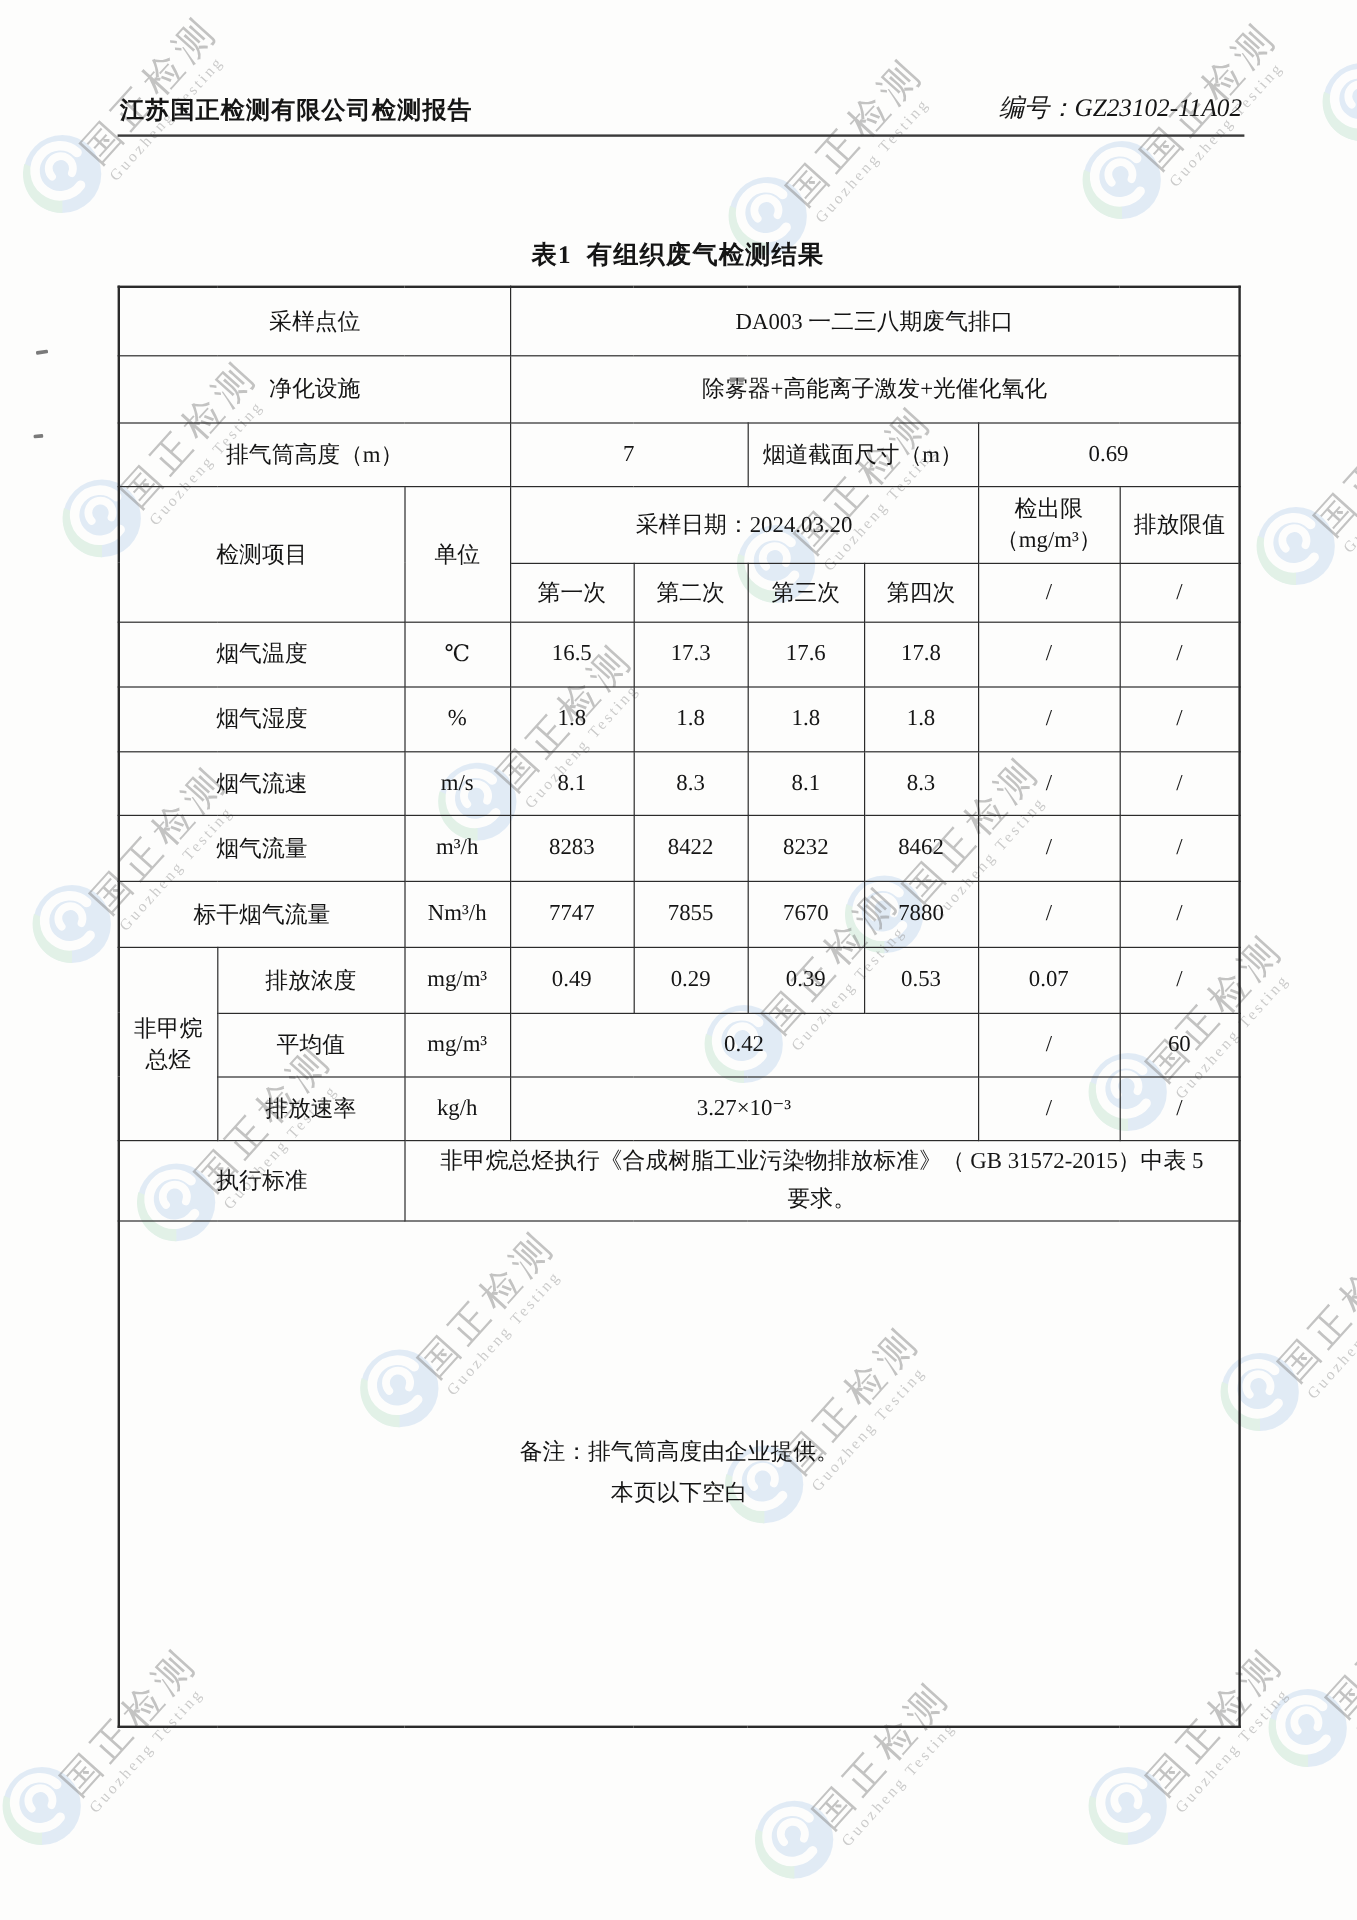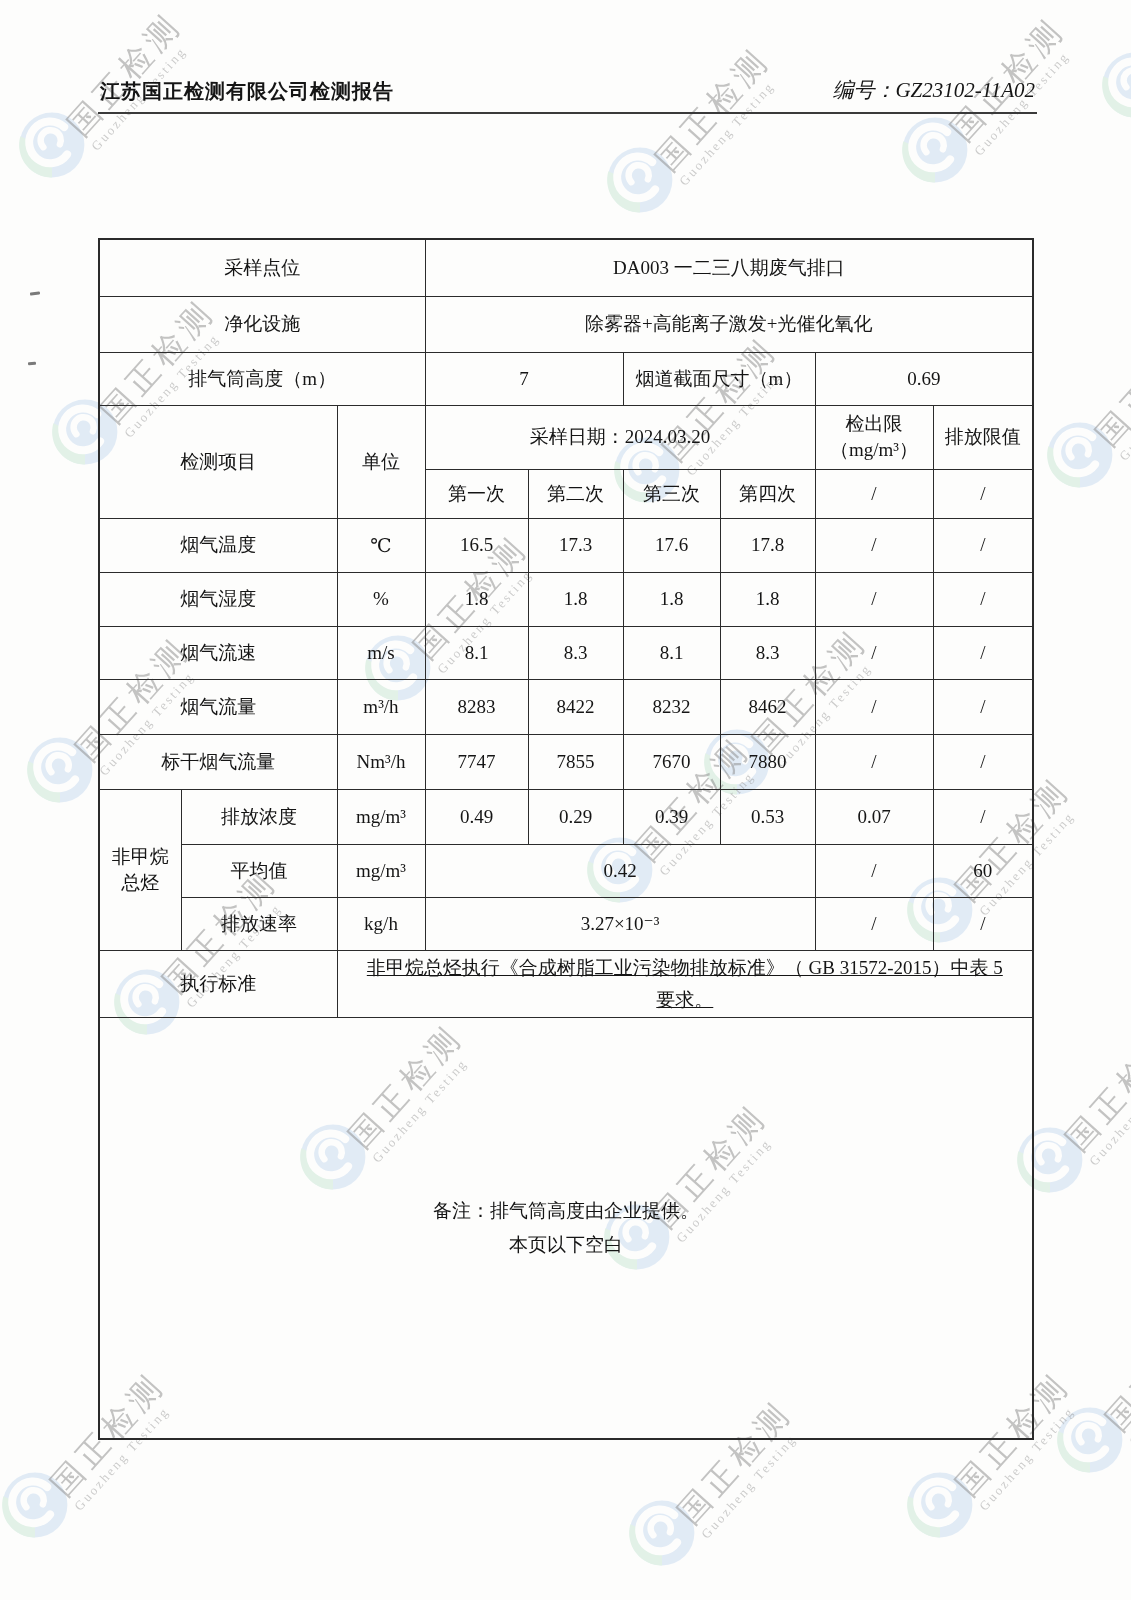--- a/index.html
+++ b/index.html
@@ -47,21 +47,21 @@
     width:934px;border-collapse:collapse;table-layout:fixed;
     border:2.4px solid #2b2b2b;
     font-size:19px;
   }
   table.report td{
     border:1.6px solid #2b2b2b;
     text-align:center;vertical-align:middle;
     padding:1px 4px;overflow:hidden;
   }
   td.pre{white-space:pre-line;}
-  td.left{text-align:left;padding-left:12px;text-decoration:underline;}
+  td.left{text-align:left;padding-left:12px;}
   td.note-cell{vertical-align:top;text-align:left;padding:8px 4px 0 10px;line-height:1.8;}
   .std-content{line-height:1.7;}
   .pg-footer{
     position:absolute;left:0;top:1450px;width:1131px;
     text-align:center;font-size:20px;letter-spacing:3px;
   }
 </style>
 </head>
 <body>
 
@@ -305,20 +305,21 @@
         </div>
       </div>
     </div>
 
   <div class="content">
 
     <div class="hdr-left">江苏国正检测有限公司检测报告</div>
     <div class="hdr-right"><span>编号：</span><span>GZ23102-11A02</span></div>
     <div class="hdr-rule"></div>
 
+    <div class="tbl-title">表1&nbsp;&nbsp;有组织废气检测结果</div>
 
     <table class="report">
       <colgroup>
         <col style="width:82px">
           <col style="width:156px">
           <col style="width:88px">
         <col style="width:103px">
           <col style="width:95px">
           <col style="width:97px">
         <col style="width:95px">

